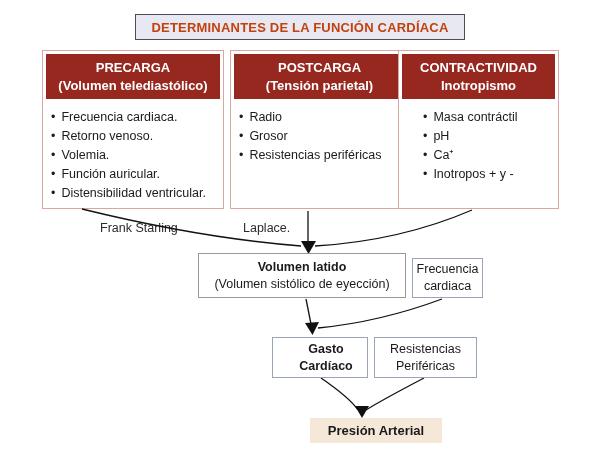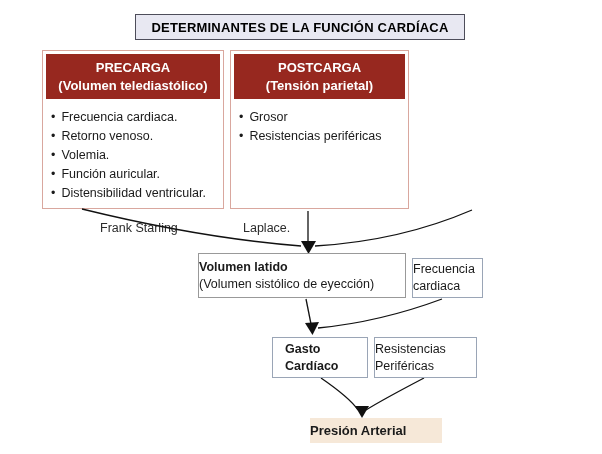--- a/index.html
+++ b/index.html
@@ -15,21 +15,21 @@
   
   .title-box {
     position: absolute;
     left: 135px; top: 14px;
     width: 330px; height: 26px;
     background: #e8e8f2;
     border: 1.5px solid #4d4d5a;
     box-sizing: border-box;
     display: flex; align-items: center; justify-content: center;
     font-weight: bold; font-size: 13px; letter-spacing: 0.2px;
-    color: #000000;
+    color: #c2410c;
   }
   
   .col {
     position: absolute;
     top: 50px; height: 159px;
     background: #ffffff;
     border: 1.5px solid #d9a79e;
     box-sizing: border-box;
   }
   .col-1 { left: 42px;  width: 182px; }
@@ -57,21 +57,21 @@
   }
   .law-frank { left: 100px; top: 221px; }
   .law-laplace { left: 243px; top: 221px; }
   
   .flow-box {
     position: absolute;
     background: #ffffff;
     border: 1.3px solid #9aa5b6;
     box-sizing: border-box;
     display: flex; flex-direction: column;
-    align-items: flex-start; justify-content: center;
+    align-items: center; justify-content: center;
     text-align: center;
     font-size: 12.5px;
     line-height: 1.35;
     z-index: 2;
   }
   .box-volumen { left: 198px; top: 253px; width: 208px; height: 45px; border-color: #999999; }
   .box-volumen .l1 { font-weight: bold; }
   .box-frecuencia { left: 412px; top: 258px; width: 71px; height: 40px; font-weight: normal; }
   .box-gasto { left: 272px; top: 337px; width: 96px; height: 41px; font-weight: bold; padding-left: 12px; }
   .box-resistencias { left: 374px; top: 337px; width: 103px; height: 41px; font-weight: normal; }
@@ -122,28 +122,51 @@
     </div>
   </div>
 
   <div class="col col-2">
     <div class="col-header">
       <div>POSTCARGA</div>
       <div>(Tensión parietal)</div>
     </div>
     <div class="bullets">
       <div class="bullet-item">
+          <span>Radio</span>
+        </div>
+      <div class="bullet-item">
           <span>Grosor</span>
         </div>
       <div class="bullet-item">
           <span>Resistencias periféricas</span>
         </div>
     </div>
   </div>
 
+  <div class="col col-3">
+    <div class="col-header">
+      <div>CONTRACTIVIDAD</div>
+      <div>Inotropismo</div>
+    </div>
+    <div class="bullets">
+      <div class="bullet-item">
+          <span>Masa contráctil</span>
+        </div>
+      <div class="bullet-item">
+          <span>pH</span>
+        </div>
+      <div class="bullet-item">
+          <span>Ca⁺</span>
+        </div>
+      <div class="bullet-item">
+          <span>Inotropos + y -</span>
+        </div>
+    </div>
+  </div>
 
   <div class="law-label law-frank">Frank Starling</div>
   <div class="law-label law-laplace">Laplace.</div>
 
   <svg id="arrows" viewBox="0 0 602 454" xmlns="http://www.w3.org/2000/svg">
     <path d="M 82 209 Q 200 238 301 246"></path>
     <path d="M 308 211 L 308 242"></path>
     <path d="M 472 210 Q 400 241 315 246"></path>
     <polygon points="301,241 316,241 308.5,254"></polygon>
     <path d="M 306 299 L 311 324"></path>

